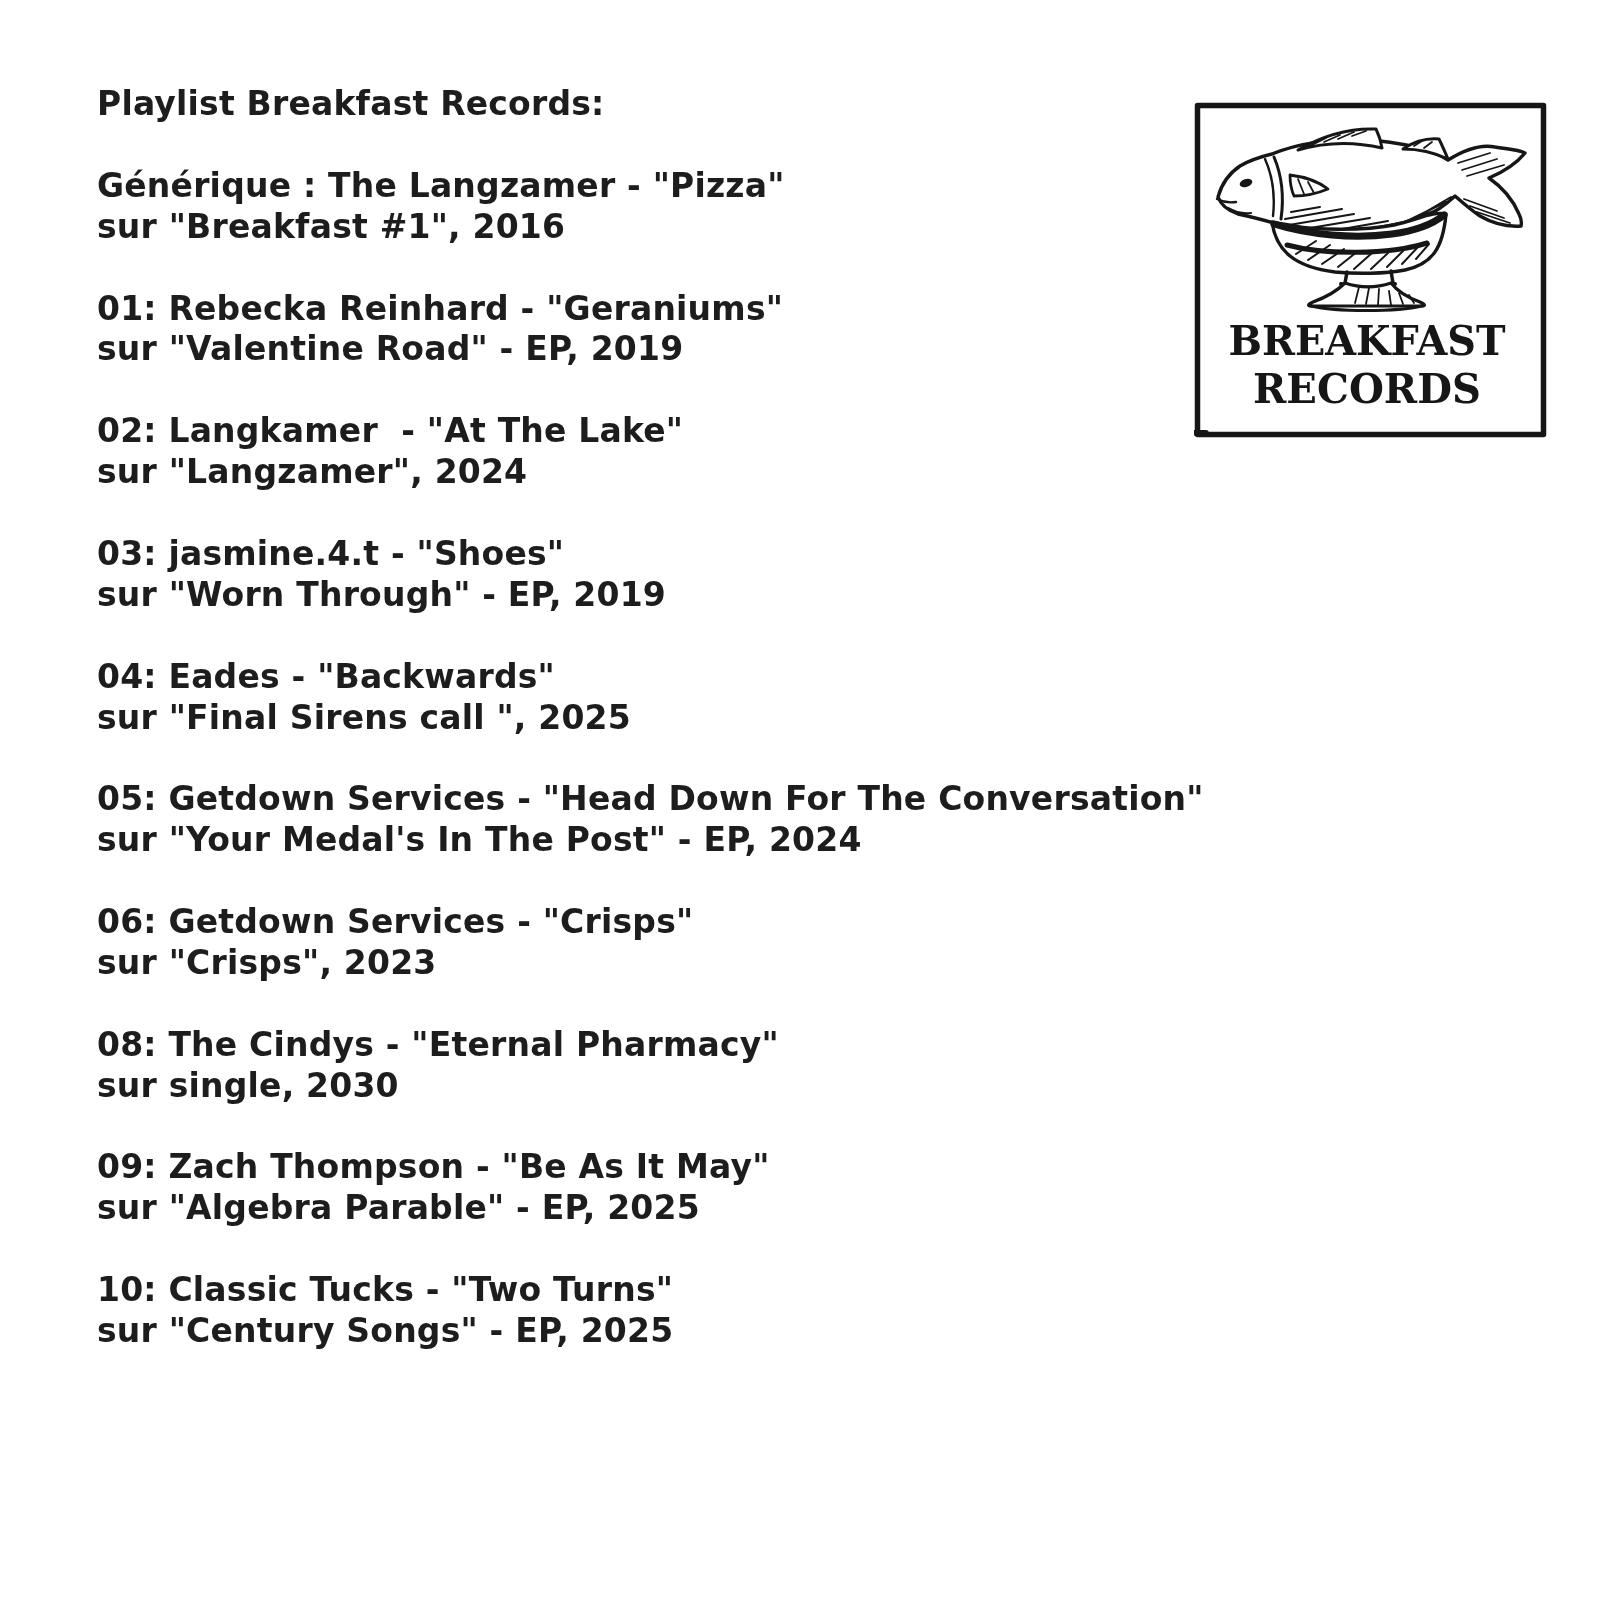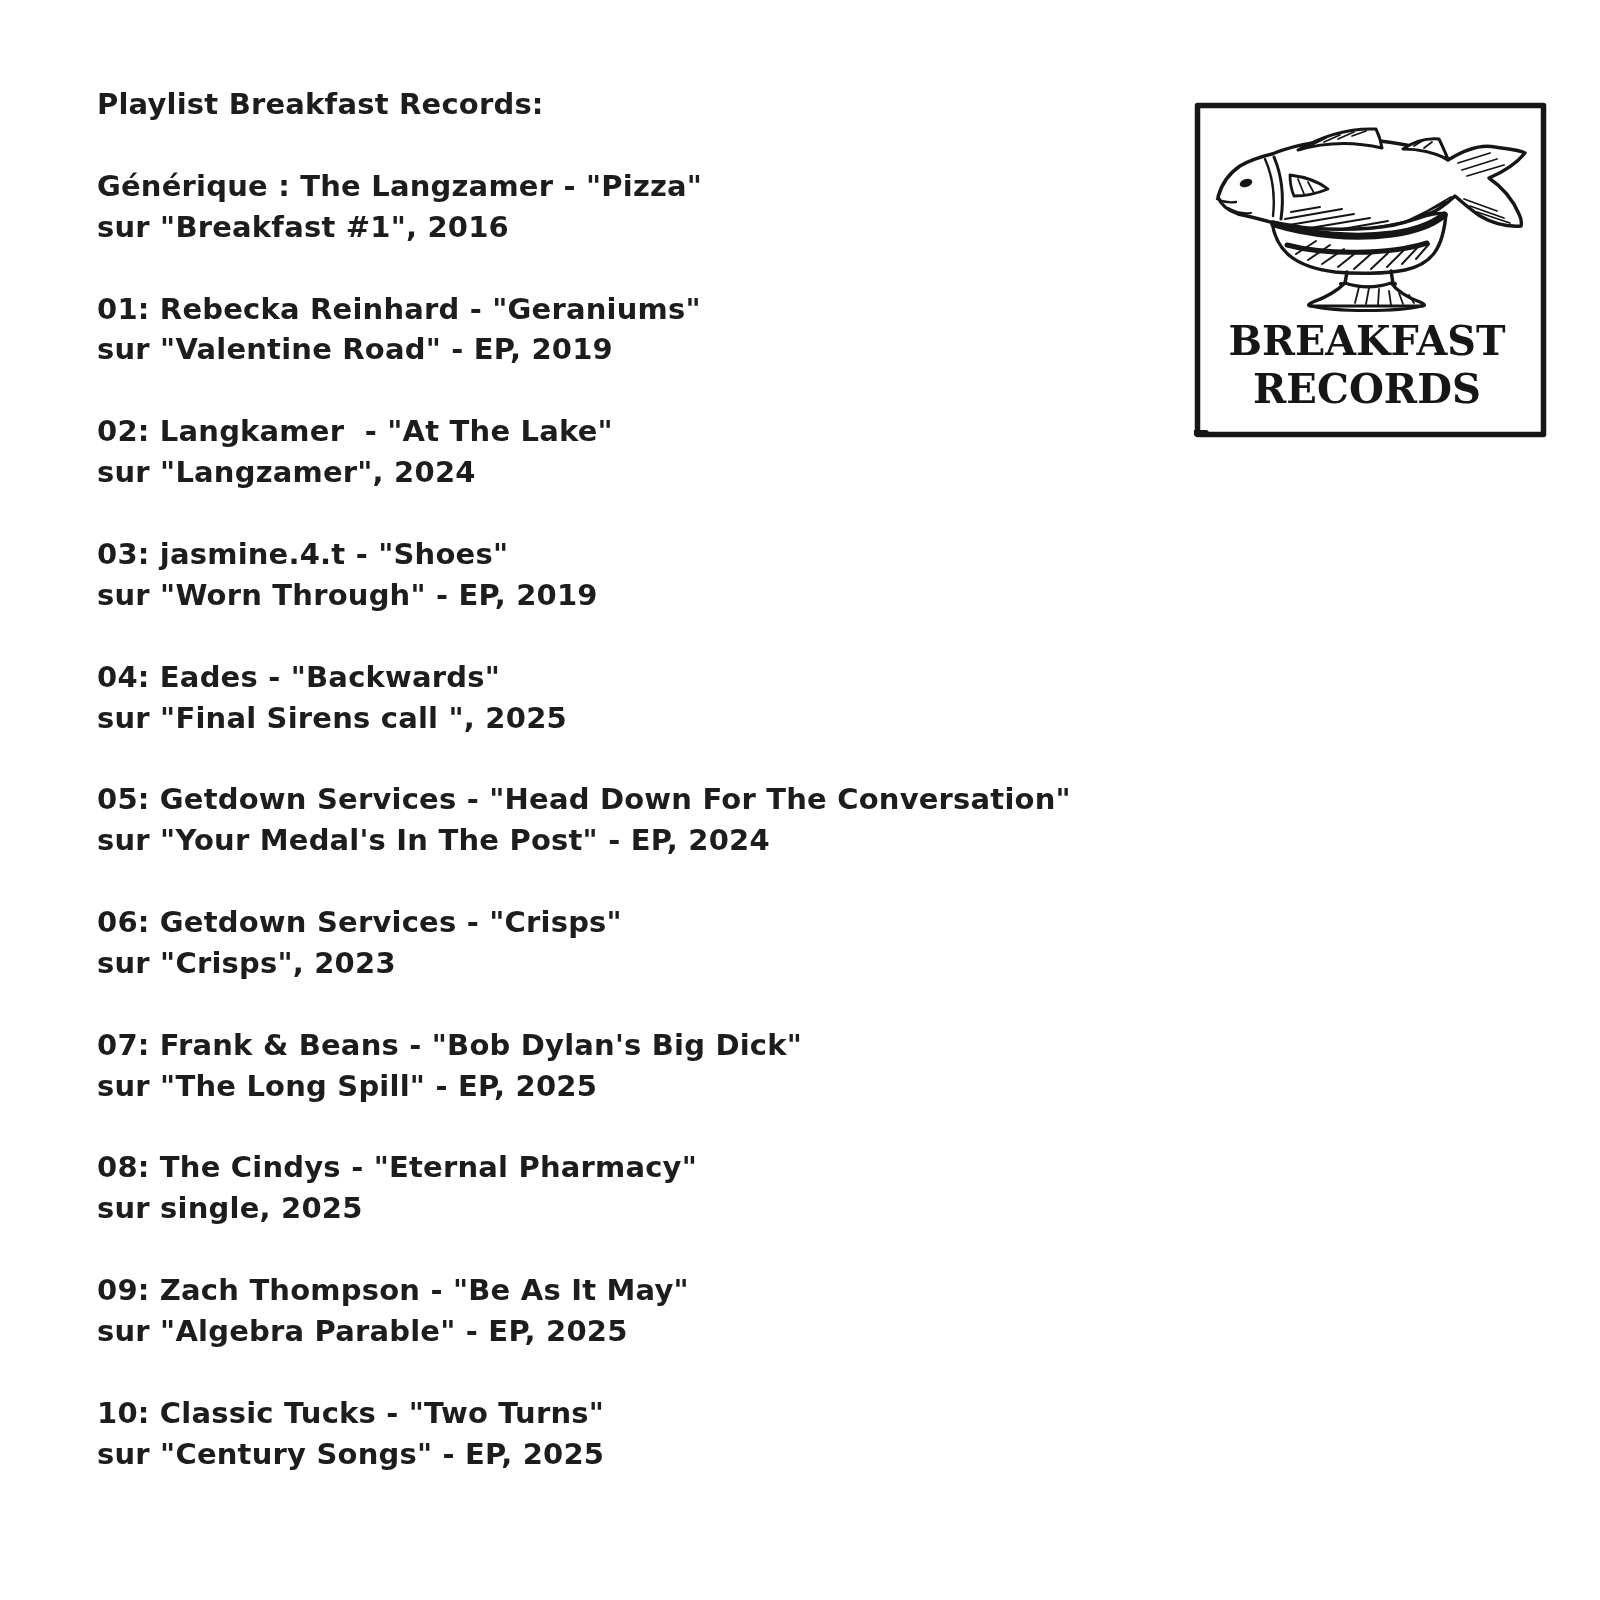--- a/index.html
+++ b/index.html
@@ -15,21 +15,21 @@
     position: relative;
     width: 1600px;
     height: 1600px;
     background: #ffffff;
   }
   .content {
     position: absolute;
     left: 97px;
     top: 84px;
     color: #1d1d1d;
-    font-size: 29px;
+    font-size: 33px;
     font-weight: 700;
     line-height: 40.9px;
     letter-spacing: 0.2px;
   }
   .content .line {
     white-space: pre;
   }
   .title {
     margin-bottom: 40.9px;
   }
@@ -75,26 +75,22 @@
     </div>
     <div class="entry">
       <div class="line">05: Getdown Services - "Head Down For The Conversation"</div>
       <div class="line">sur "Your Medal's In The Post" - EP, 2024</div>
     </div>
     <div class="entry">
       <div class="line">06: Getdown Services - "Crisps"</div>
       <div class="line">sur "Crisps", 2023</div>
     </div>
     <div class="entry">
-      <div class="line">07: Frank &amp; Beans - "Bob Dylan's Big Dick"</div>
-      <div class="line">sur "The Long Spill" - EP, 2025</div>
-    </div>
-    <div class="entry">
       <div class="line">08: The Cindys - "Eternal Pharmacy"</div>
-      <div class="line">sur single, 2025</div>
+      <div class="line">sur single, 2030</div>
     </div>
     <div class="entry">
       <div class="line">09: Zach Thompson - "Be As It May"</div>
       <div class="line">sur "Algebra Parable" - EP, 2025</div>
     </div>
     <div class="entry">
       <div class="line">10: Classic Tucks - "Two Turns"</div>
       <div class="line">sur "Century Songs" - EP, 2025</div>
     </div>
   </div>

